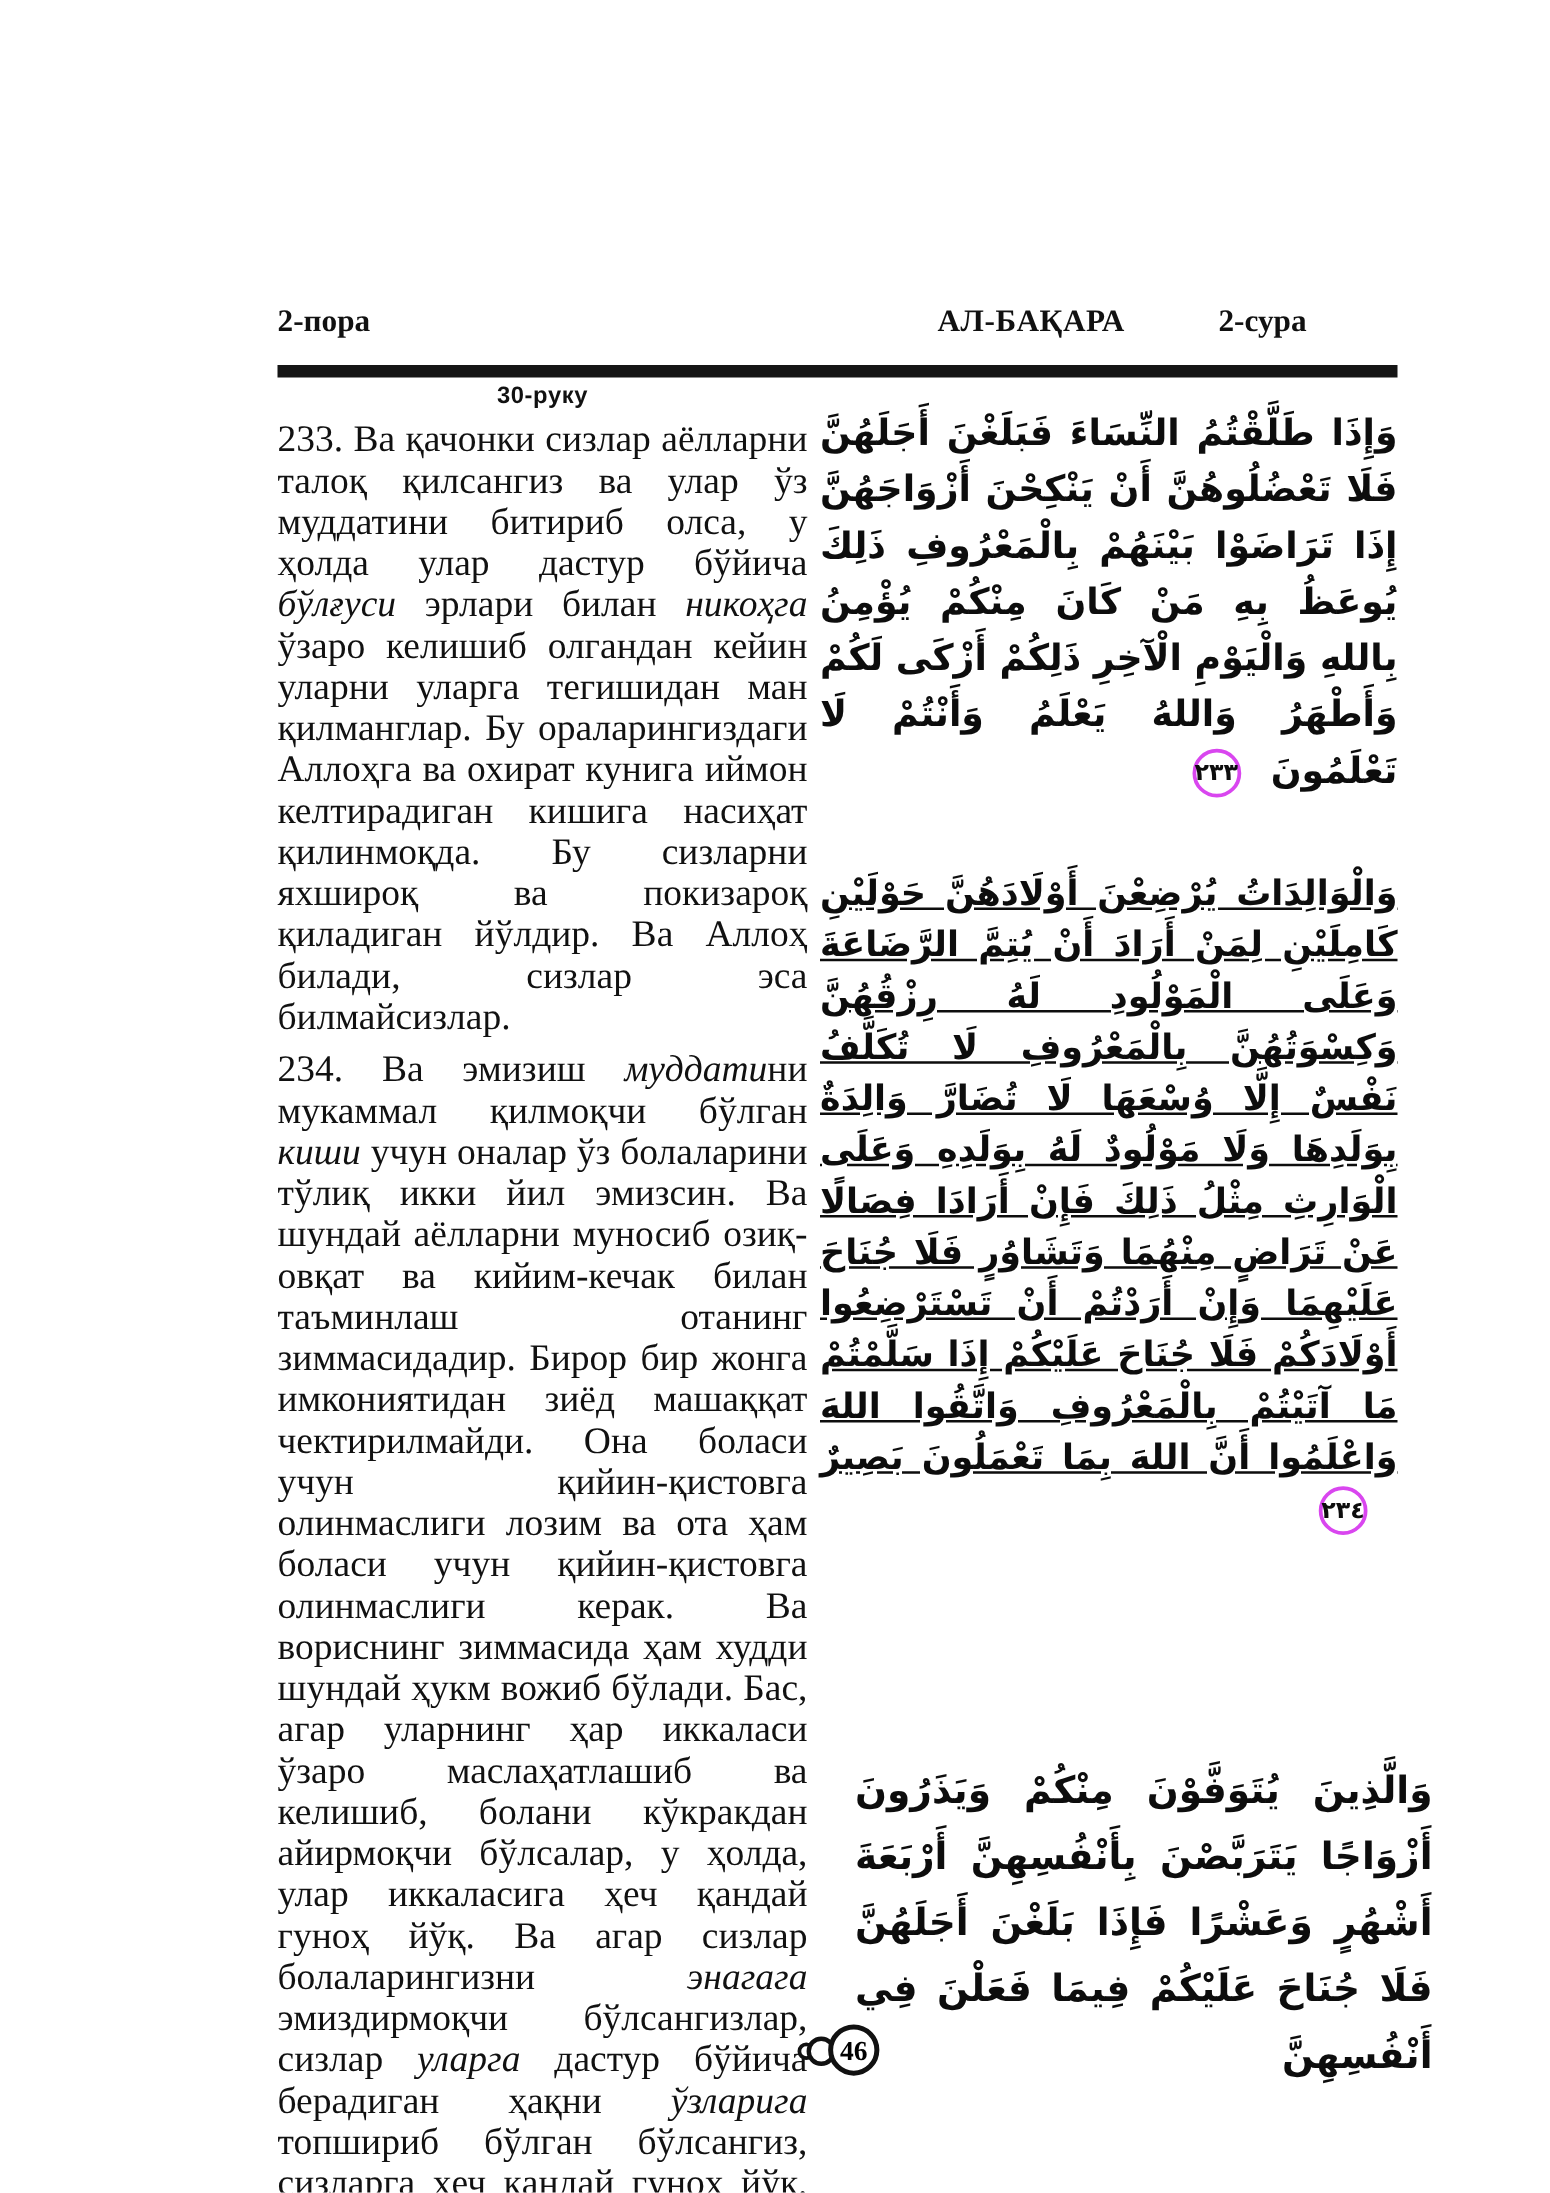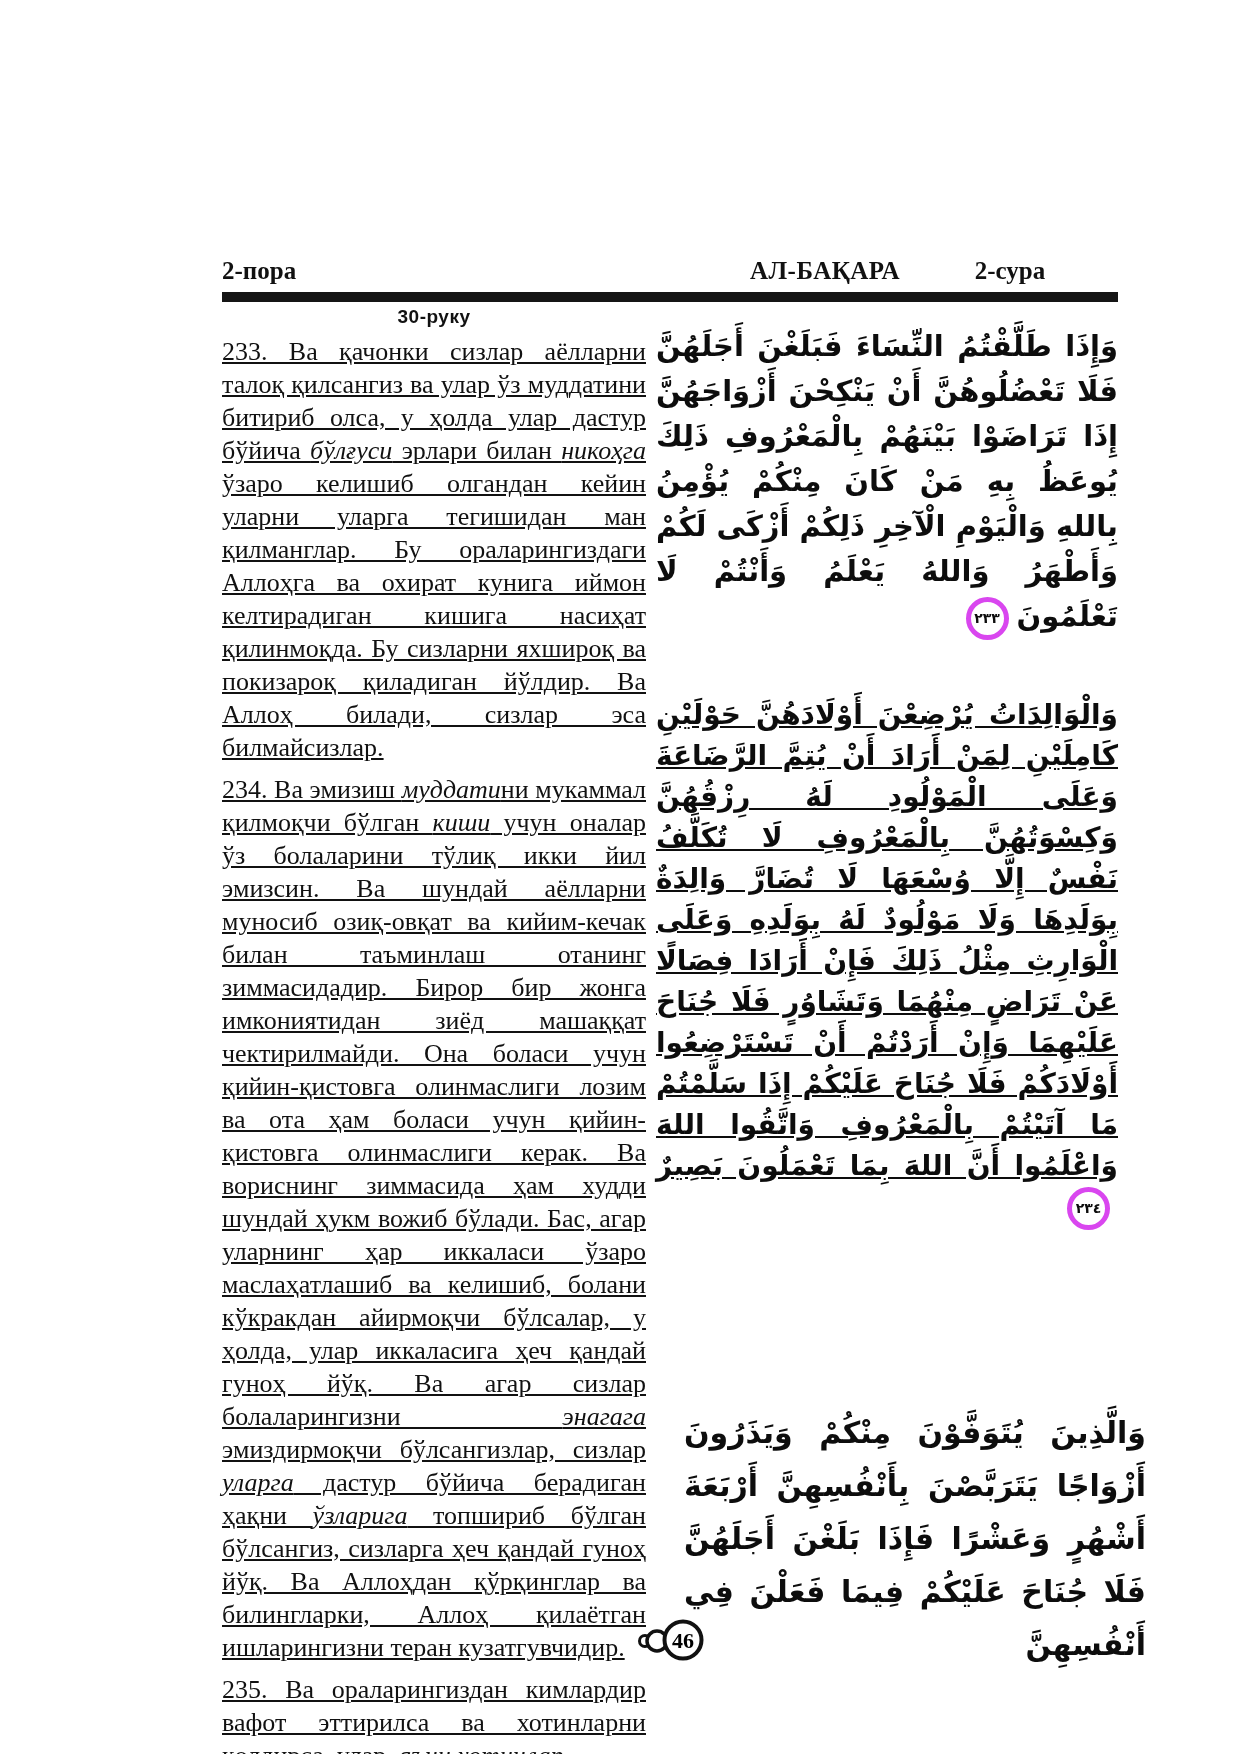--- a/index.html
+++ b/index.html
@@ -5,56 +5,55 @@
   html,body{margin:0;padding:0;}
   body{
     width:1240px;height:1754px;background:#ffffff;position:relative;
     font-family:"Liberation Serif", serif;color:#111;
     -webkit-font-smoothing:antialiased;
   }
   .page{position:absolute;inset:0;overflow:hidden;}
 
   
   .header-row{
-    position:absolute;left:222px;top:257px;width:898px;
+    position:absolute;left:222px;top:244px;width:898px;
     display:flex;align-items:baseline;font-weight:bold;font-size:25px;
   }
   .h-left{width:220px;text-align:left;}
   .h-center{flex:1;text-align:right;letter-spacing:.5px;}
   .h-right{width:220px;text-align:center;}
   .header-rule{
     position:absolute;left:222px;top:292px;width:896px;height:10px;background:#151515;
   }
 
   
   .left-col{position:absolute;left:222px;top:306px;width:424px;}
   .ruku{
     text-align:center;font-family:"Liberation Sans",sans-serif;
     font-weight:bold;font-size:19px;margin:0 0 7px 0;letter-spacing:.5px;
   }
   .uz-para{
-    margin:0 0 9px 0;font-size:26px;line-height:33px;text-align:justify;
+    margin:0 0 9px 0;font-size:30px;line-height:33px;text-align:justify;
     text-justify:inter-word;
-    text-decoration:underline;
   }
   .uz-para i{font-style:italic;}
 
   
   .arabic-block{
     position:absolute;left:656px;width:462px;direction:rtl;
     font-family:"DejaVu Sans",sans-serif;font-weight:bold;
     text-align:justify;color:#0d0d0d;
   }
   .ar-1{top:324px;font-size:29px;line-height:45px;}
   .ar-2{top:694px;font-size:28px;line-height:41px;text-decoration:underline;}
   .ar-3{top:1406px;font-size:30px;line-height:53px;margin-left:28px;}
   .verse-marker{
     display:inline-flex;align-items:center;justify-content:center;
-    width:33px;height:33px;border:5px solid #d946ef;border-radius:50%;
-    font-size:14px;line-height:1;margin:0 8px;vertical-align:middle;
+    width:33px;height:33px;border:3px solid #d946ef;border-radius:50%;
+    font-size:19px;line-height:1;margin:0 24px;vertical-align:middle;
     font-family:"DejaVu Sans",sans-serif;
   }
 
   
   .pagenum-wrap{position:absolute;left:636px;top:1616px;width:70px;height:48px;}
   .pagenum-wrap svg{display:block;}
   .pagenum-text{
     font-family:"Liberation Serif",serif;font-weight:bold;
   }
 </style>

